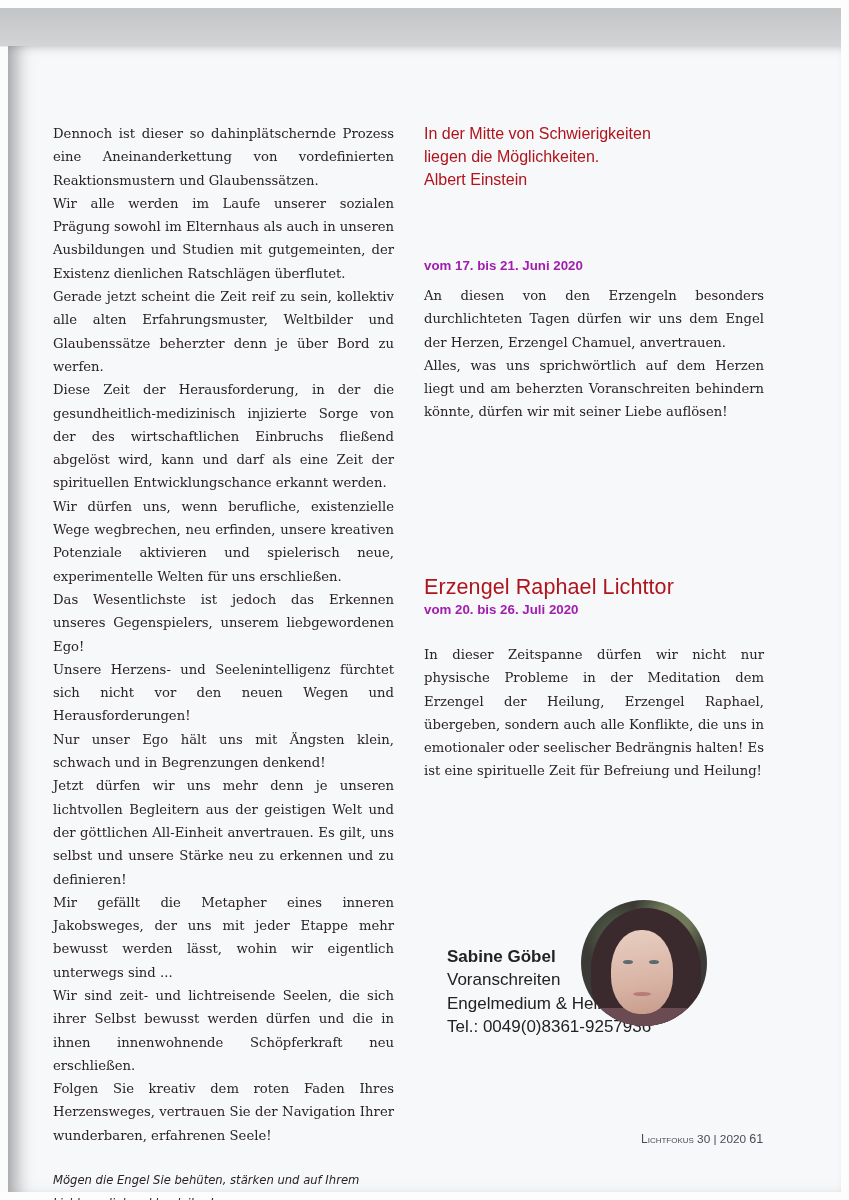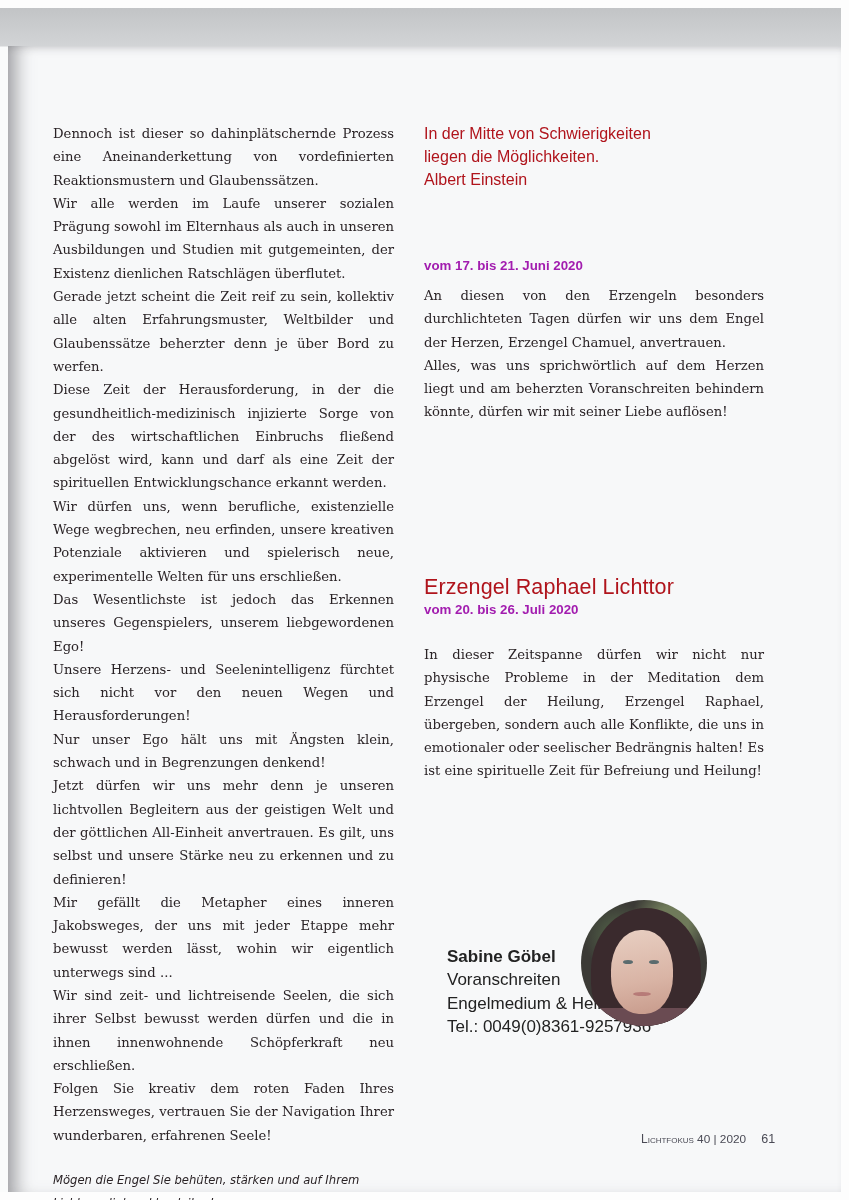--- a/index.html
+++ b/index.html
@@ -88,21 +88,21 @@
     .portrait .shoulder {
       position: absolute; left: 0; top: 108px; width: 126px; height: 30px; background: #6a4b52;
     }
     .footer {
       position: absolute; left: 641px; top: 1132px;
       font-family: "Liberation Sans", sans-serif; color: #4a4a55; font-size: 11.5px;
       white-space: nowrap;
     }
     .footer .brand { font-variant: small-caps; font-size: 12px; letter-spacing: 0; }
     .footer .issue { font-size: 11.8px; }
-    .footer .pageno { margin-left: 12px; font-size: 12.5px; }
+    .footer .pageno { font-size: 12.5px; }
   </style>
 </head>
 <body>
 
 <div class="scan-bg"></div>
 <div class="page"></div>
 <div class="page-right-edge"></div>
 <div class="page-bottom-edge"></div>
 
 <div class="col-left">
@@ -156,15 +156,15 @@
   <div class="hair"></div>
   <div class="shoulder"></div>
   <div class="face"></div>
   <div class="eye l"></div>
   <div class="eye r"></div>
   <div class="mouth"></div>
 </div>
 
 <div class="footer">
   <span class="brand">Lichtfokus</span>
-  <span class="issue">40 | 2020</span>
+  <span class="issue">30 | 2020</span>
   <span class="pageno">61</span>
 </div>
 
 </body></html>

